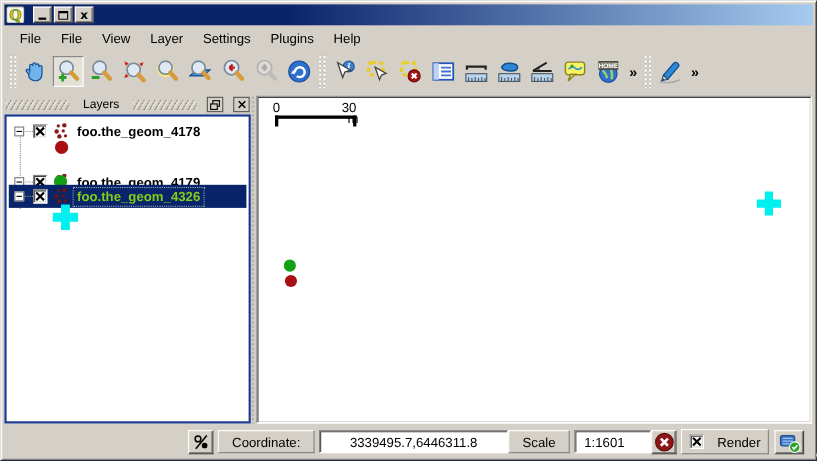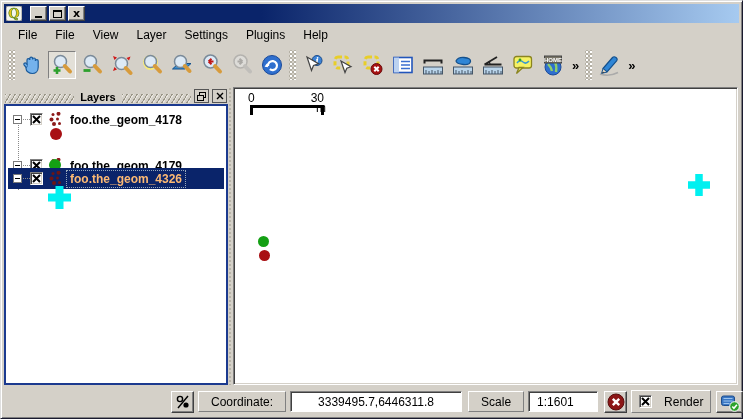--- a/index.html
+++ b/index.html
@@ -36,21 +36,21 @@
     background-image:radial-gradient(circle at 2px 2px,#ffffff 1px,#9a9688 1.4px,transparent 1.8px);
     background-size:4px 4px; }
   .tb-btn { width:28px; height:28px; margin:0 1px; display:flex; align-items:center; justify-content:center;
     border:1px solid transparent; }
   .tb-btn.pressed { border-color:#808080 #fff #fff #808080; background:#e3e0d8; }
   .tb-btn svg { display:block; }
   .tb-chevron { font-size:13px; font-weight:bold; padding:0 4px; cursor:default; }
 
   
   .dock { position:absolute; left:3px; top:86px; width:224px; bottom:33px; }
-  .dock-titlebar { height:16px; display:flex; align-items:flex-end; gap:3px; padding:0 1px;font-weight:bold; }
+  .dock-titlebar { height:16px; display:flex; align-items:center; gap:9px; padding:0 1px; }
   .dock-texture { flex:1; height:9px;
     background-image:repeating-linear-gradient(120deg,#9a9688 0 1px,#e8e5de 1px 2px,transparent 2px 4px);
     background-size:5px 9px; }
   .dock-title-label { font-size:11px; padding:0 3px; }
   .dock-btn { width:15px; height:14px; border:1px solid #555; background:#d4d0c8;
     display:flex; align-items:center; justify-content:center; font-size:9px; line-height:9px; }
   .layer-tree { position:absolute; left:0; right:0; top:17px; bottom:0;
     background:#fff; border:2px solid #1b3a8f; overflow:hidden; }
   .tree-guide { position:absolute; border-left:1px dotted #8a8a8a; width:0; }
   .layer-row { position:absolute; left:2px; right:2px; height:21px; display:flex; align-items:center; }
@@ -58,21 +58,21 @@
   .expander { width:9px; height:9px; margin-left:5px; background:#fff; border:1px solid #7a7a7a;
     position:relative; flex:none; }
   .expander::after { content:""; position:absolute; left:1px; right:1px; top:3px; height:1px; background:#000; }
   .tree-dots { width:7px; border-top:1px dotted #8a8a8a; margin:0 0 0 1px; flex:none; }
   .layer-checkbox { width:13px; height:13px; background:#fff; border:1px solid;
     border-color:#808080 #fff #fff #808080; box-shadow:inset 1px 1px 0 #404040, inset -1px -1px 0 #d4d0c8;
     display:flex; align-items:center; justify-content:center; flex:none; }
   .layer-checkbox svg { display:block; }
   .layer-icon { width:15px; height:15px; margin:0 3px 0 6px; flex:none; }
   .layer-label { font-weight:bold; font-size:12px; padding:1px 3px; white-space:nowrap; }
-  .layer-row.selected .layer-label { color:#fdba74; outline:1px dotted #9ab; }
+  .layer-row.selected .layer-label { color:#84cc16; outline:1px dotted #9ab; }
   .symbol { position:absolute; }
   .sym-circle { width:12px; height:12px; border-radius:50%; }
   .sym-cross { }
 
   .splitter { position:absolute; left:227px; top:86px; width:5px; bottom:33px;
     background-image:radial-gradient(circle at 2px 2px,#b8b4a8 1px,transparent 1.4px);
     background-size:4px 4px; }
 
   .map-canvas { position:absolute; left:232px; top:86px; right:4px; bottom:33px; background:#fff;
     border:1px solid; border-color:#808080 #fff #fff #808080;
@@ -89,21 +89,21 @@
   .statusbar { position:absolute; left:3px; right:3px; bottom:3px; height:27px;
     display:flex; align-items:center; }
   .sb-spacer { width:167px; flex:none; }
   .sb-btn { width:23px; height:22px; background:#d4d0c8; border:1px solid;
     border-color:#fff #404040 #404040 #fff; box-shadow:inset -1px -1px 0 #808080;
     display:flex; align-items:center; justify-content:center; margin-right:4px; flex:none; }
   .sb-label { height:21px; display:flex; align-items:center; padding:0 12px; margin-right:4px;
     border:1px solid; border-color:#fff #808080 #808080 #fff; flex:none; }
   .sb-field { height:21px; background:#fff; border:1px solid;
     border-color:#808080 #fff #fff #808080; box-shadow:inset 1px 1px 0 #404040;
-    display:flex; align-items:center; margin-right:6px; flex:none; }
+    display:flex; align-items:center; flex:none; }
   .coord-field { width:172px; justify-content:center; }
   .scale-field { width:70px; padding-left:8px; }
   .render-group { height:23px; display:flex; align-items:center; gap:12px; padding:0 7px;
     border:1px solid; border-color:#fff #808080 #808080 #fff; margin-right:5px; flex:none; }
   .resize-grip { width:13px; height:13px; margin-left:2px; align-self:flex-end; flex:none; }
 </style>
 </head>
 <body>
 
 <div class="window">

